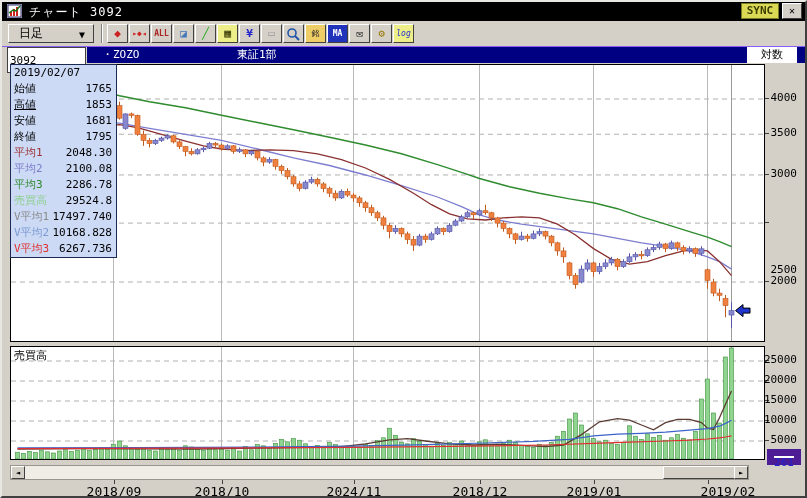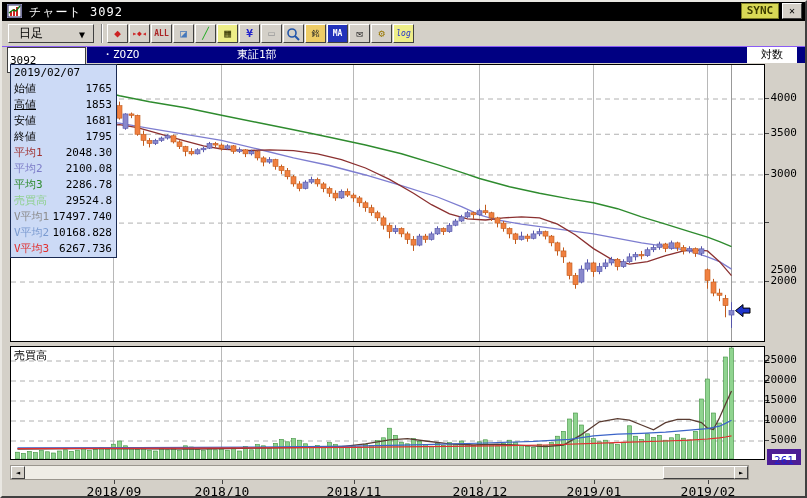--- a/index.html
+++ b/index.html
@@ -51,21 +51,21 @@
   .iprow .vl{position:absolute;right:4px;color:#000;}
   .hscroll{position:absolute;left:8px;top:463px;width:739px;height:15px;background:#efede6;border:1px solid #9a968e;}
   .sb-btn{position:absolute;top:0;width:14px;height:13px;background:#d4d0c8;
     border-top:1px solid #fff;border-left:1px solid #fff;border-right:1px solid #404040;border-bottom:1px solid #404040;
     font-size:7px;text-align:center;line-height:12px;color:#000;}
   .sb-thumb{position:absolute;top:0;height:13px;background:#d4d0c8;
     border-top:1px solid #fff;border-left:1px solid #fff;border-right:1px solid #404040;border-bottom:1px solid #404040;}
   #date-axis{position:absolute;left:8px;top:478px;width:755px;height:18px;}
   .dtick{position:absolute;top:0;width:1px;height:4px;background:#404040;}
   .dlabel{position:absolute;top:4px;width:60px;text-align:center;font-size:13px;color:#000;}
-  .box261{position:absolute;left:765px;top:447px;width:34px;height:16px;background:#fff;border:5px solid #4c1d95;
+  .box261{position:absolute;left:765px;top:447px;width:34px;height:16px;background:#fff;border:7px solid #4c1d95;
     color:#2222cc;font-size:11px;text-align:center;line-height:14px;}
 </style>
 </head>
 <body>
 
 <div class="window">
 
   <div class="titlebar">
     <svg class="title-icon" viewBox="0 0 15 14">
       <rect x="0" y="0" width="15" height="14" fill="#b8b8d8"></rect>
@@ -584,24 +584,24 @@
     <div class="sb-thumb" style="left:652px;width:72px;"></div>
     <div class="sb-btn" style="right:0;">►</div>
   </div>
 
   <div id="date-axis">
       <div class="dtick" style="left: 104px;"></div>
       <div class="dlabel" style="left: 74px;">2018/09</div>
       <div class="dtick" style="left: 212px;"></div>
       <div class="dlabel" style="left: 182px;">2018/10</div>
       <div class="dtick" style="left: 344px;"></div>
-      <div class="dlabel" style="left: 314px;">2018/11</div>
+      <div class="dlabel" style="left: 314px;">2024/11</div>
       <div class="dtick" style="left: 470px;"></div>
       <div class="dlabel" style="left: 440px;">2018/12</div>
       <div class="dtick" style="left: 584px;"></div>
       <div class="dlabel" style="left: 554px;">2019/01</div>
       <div class="dtick" style="left: 698px;"></div>
-      <div class="dlabel" style="left: 668px; text-align: center;">2019/02</div>
+      <div class="dlabel" style="left: 688px; text-align: center;">2019/02</div>
     </div>
 
   <div class="box261">261</div>
 
 </div>
 
 </body></html>

